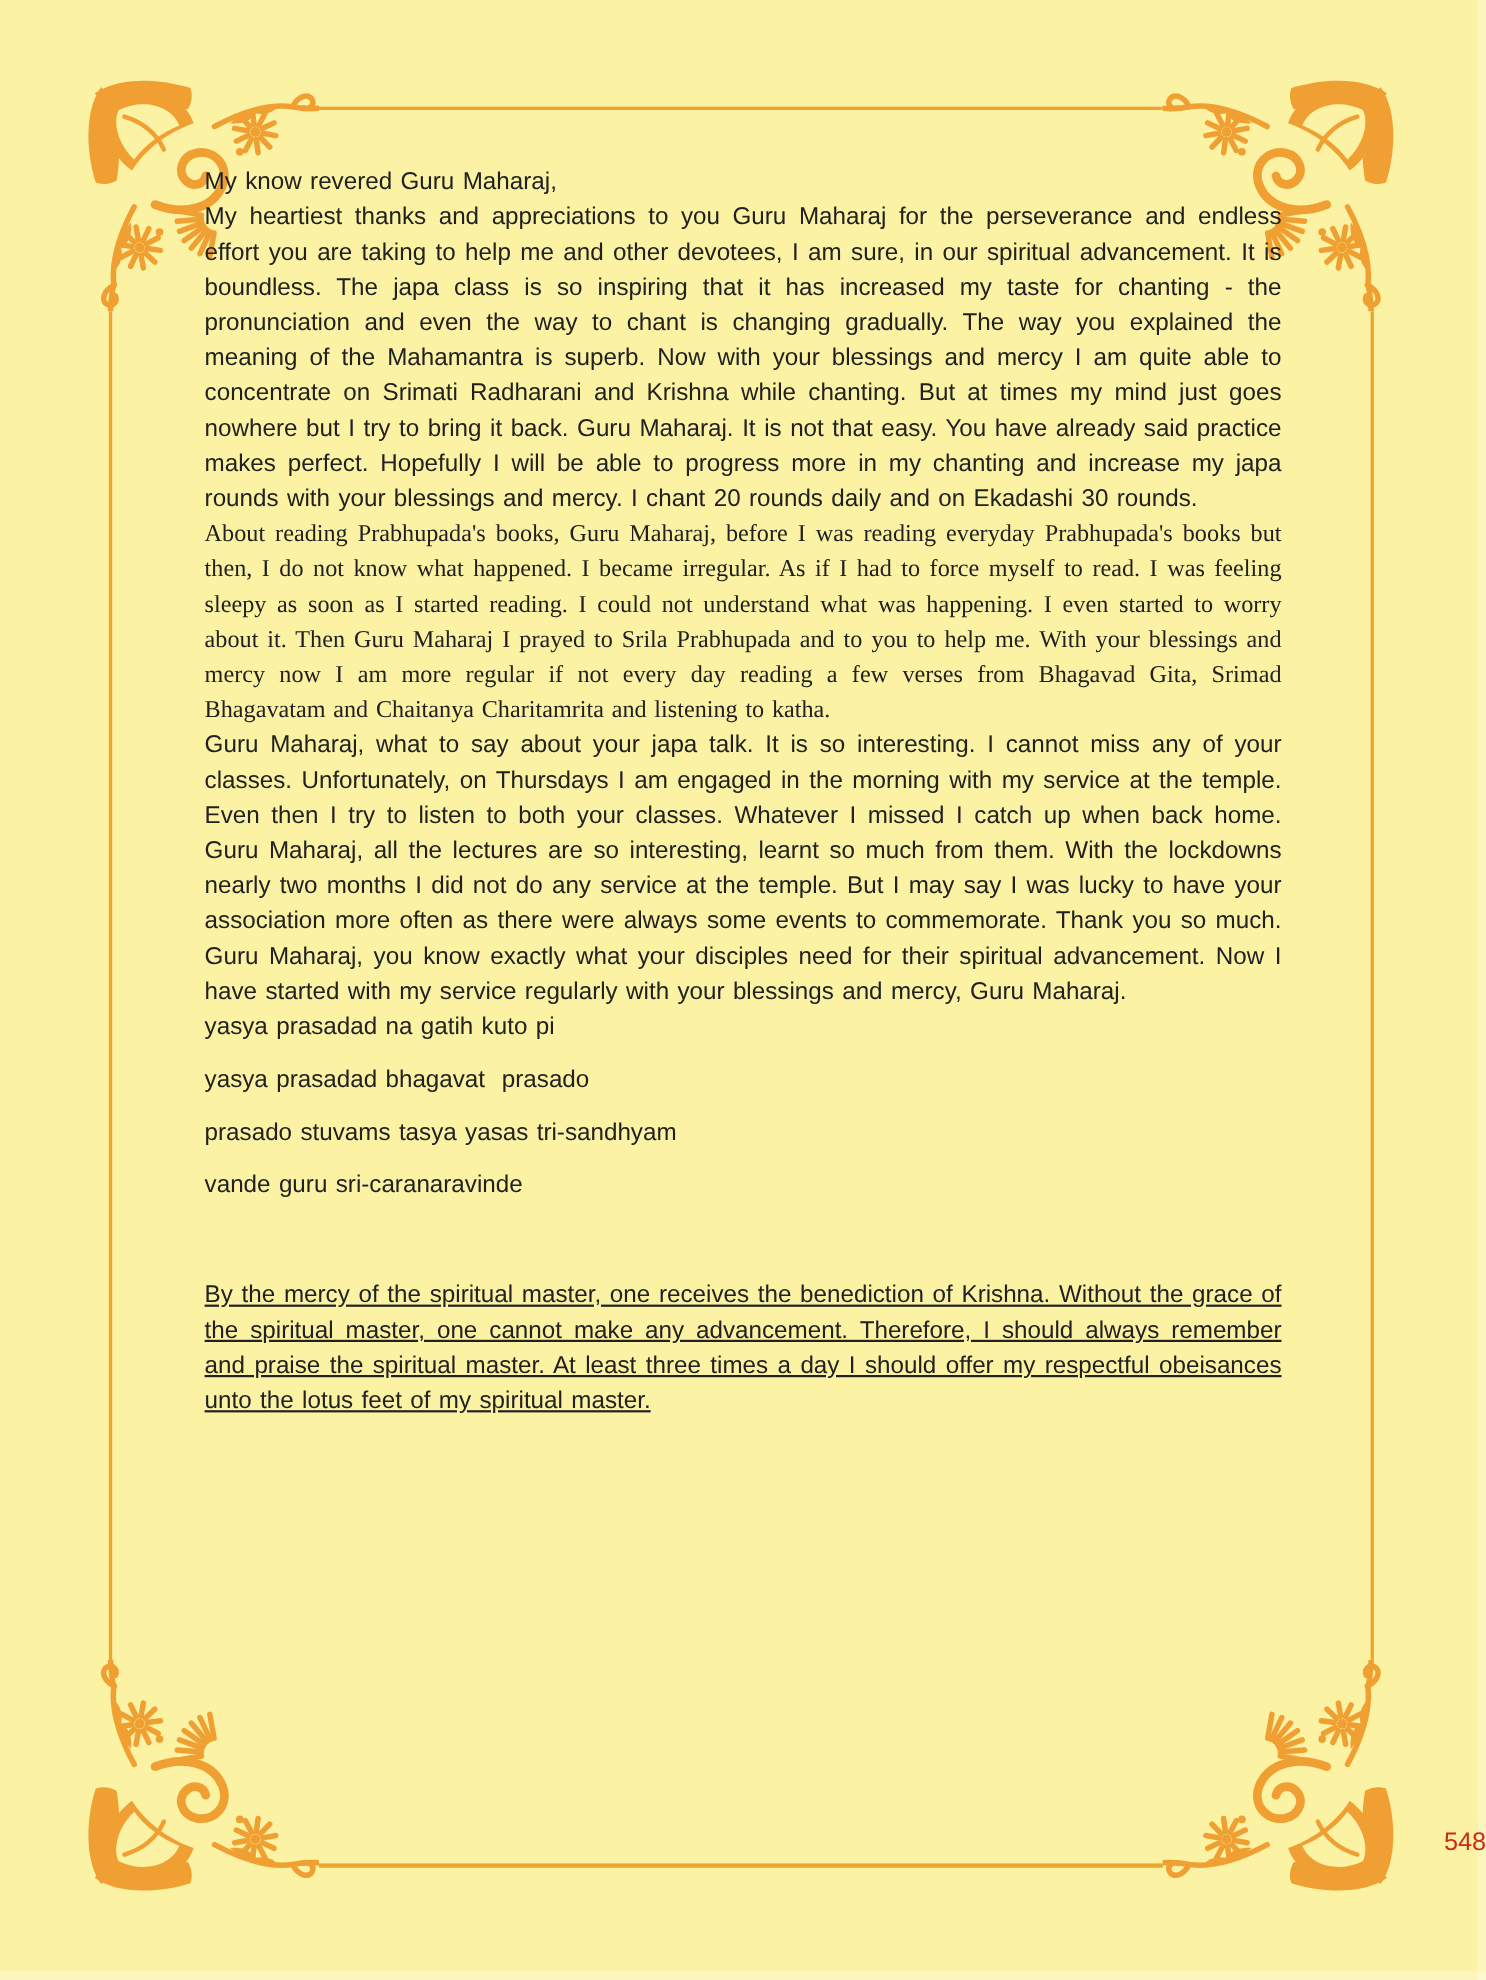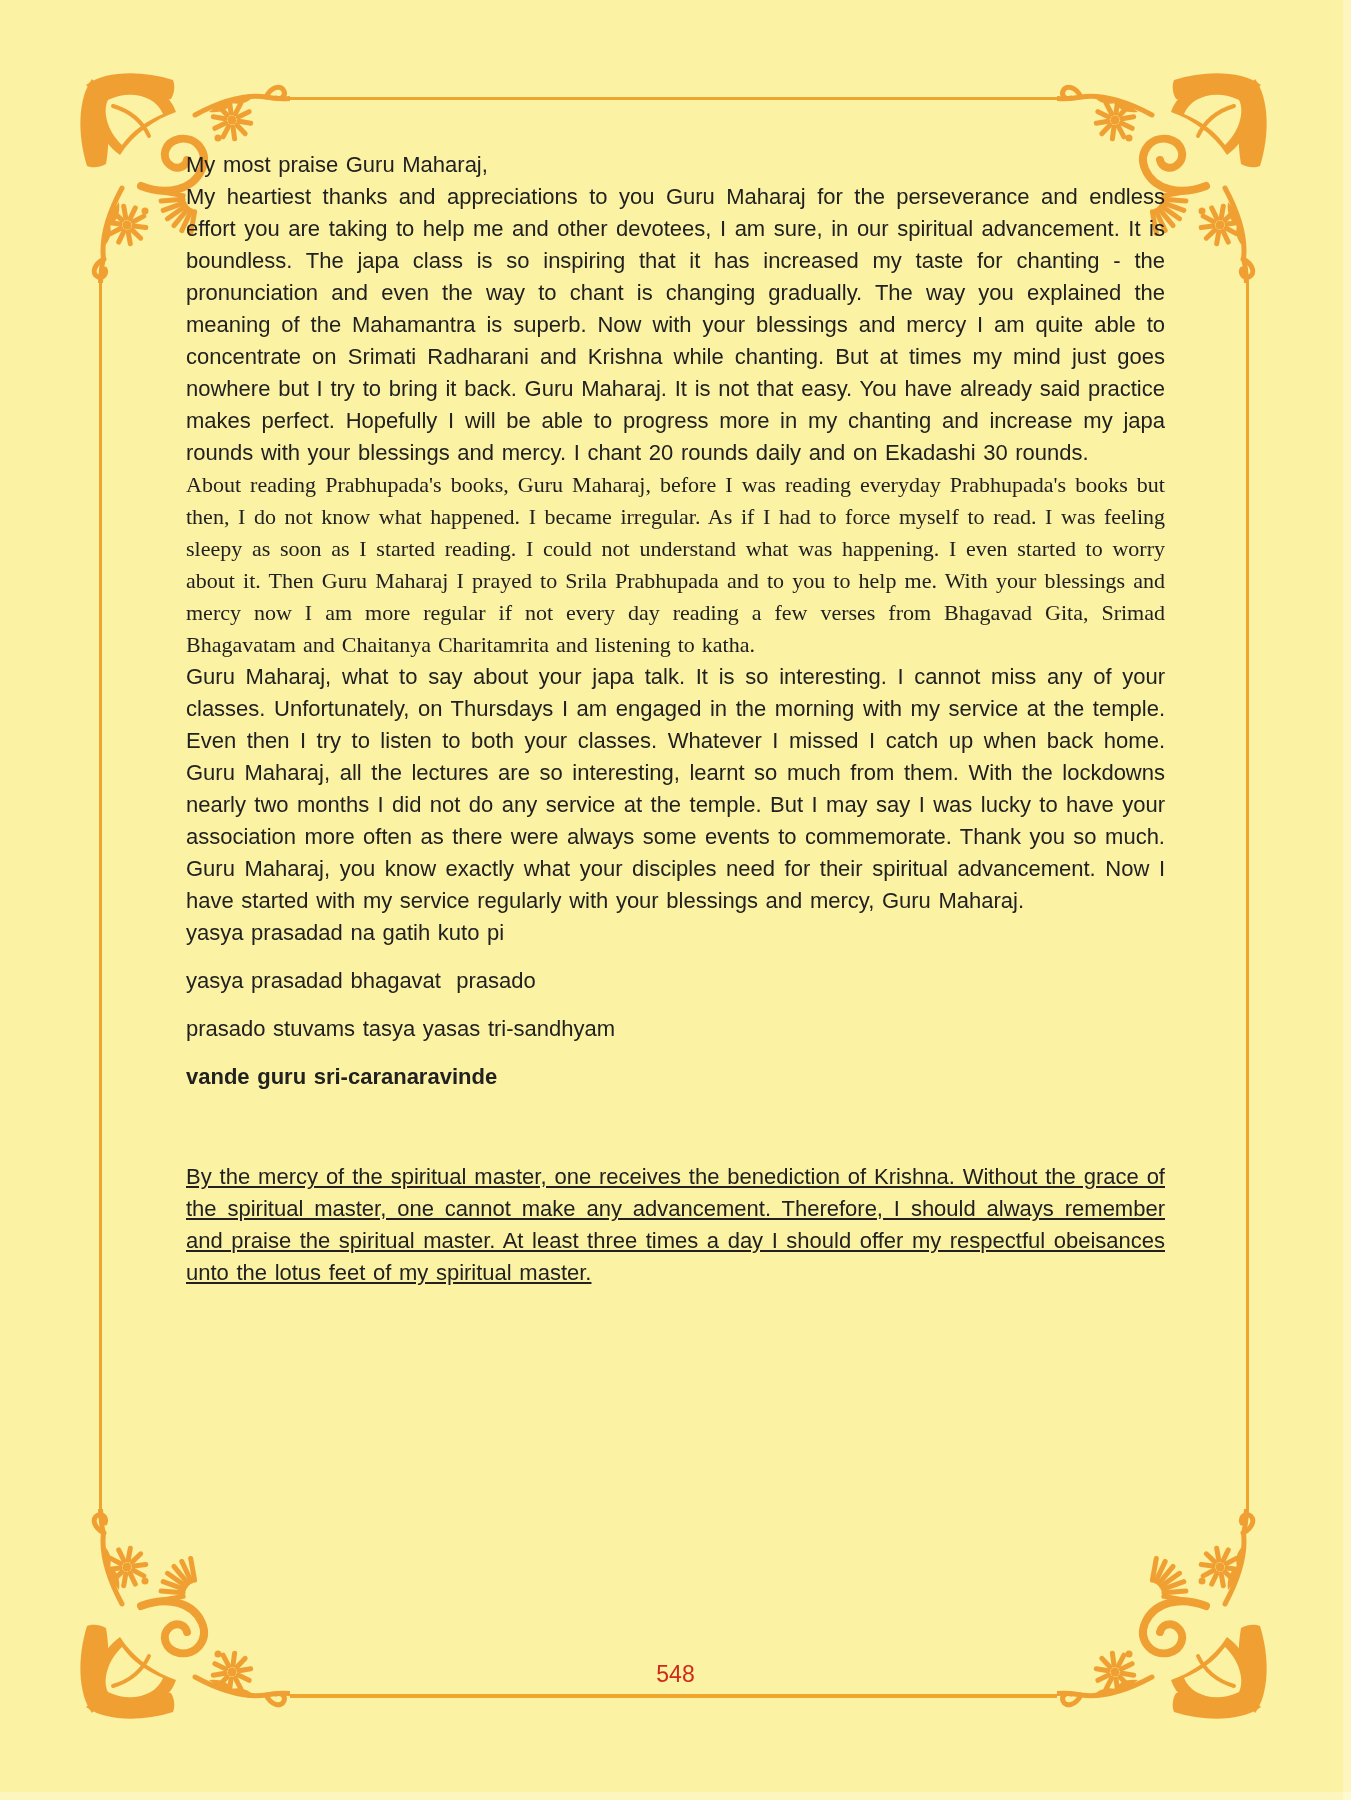--- a/index.html
+++ b/index.html
@@ -52,28 +52,28 @@
   }
   .content p { margin: 0; }
   .salutation-1 { margin-bottom: 16px; }
   .salutation-2 { margin-bottom: 71px; }
   .para { text-align: justify; }
   .para-1 { margin-bottom: 19px; }
   .para-2 { margin-bottom: 24px; font-family: Liberation Serif, serif; }
   .para-3 { margin-bottom: 70px; }
   .verse { margin-bottom: 68px; }
   .verse p { margin-bottom: 16px; white-space: pre-wrap; }
-  .verse p:last-child { margin-bottom: 0; font-weight: bold; }
+  .verse p:last-child { margin-bottom: 0; }
   .closing { text-align: justify; text-decoration: underline; }
   .page-number {
     position: absolute;
     top: 1661px;
     left: 0;
     width: 100%;
-    text-align: center;
+    text-align: right;
     font-size: 23px;
     color: var(--pagenum, #CE2A1B);
   }
 </style>
 </head>
 <body>
 
 <svg width="0" height="0" style="position:absolute" aria-hidden="true">
   <defs>
     <symbol id="corner-flourish" viewBox="0 0 215 215">
@@ -159,21 +159,21 @@
   <svg class="corner corner-br">
       <use href="#corner-flourish"></use>
     </svg>
 
   <div class="rule rule-top"></div>
   <div class="rule rule-bottom"></div>
   <div class="rule rule-left"></div>
   <div class="rule rule-right"></div>
 
   <div class="content">
-    <p class="salutation-1">My most praise Guru Maharaj,</p>
+    <p class="salutation-1">My know revered Guru Maharaj,</p>
 
     <p class="para para-1">My heartiest thanks and appreciations to you Guru Maharaj for the perseverance and endless effort you are taking to help me and other devotees, I am sure, in our spiritual advancement. It is boundless. The japa class is so inspiring that it has increased my taste for chanting - the pronunciation and even the way to chant is changing gradually. The way you explained the meaning of the Mahamantra is superb. Now with your blessings and mercy I am quite able to concentrate on Srimati Radharani and Krishna while chanting. But at times my mind just goes nowhere but I try to bring it back. Guru Maharaj. It is not that easy. You have already said practice makes perfect. Hopefully I will be able to progress more in my chanting and increase my japa rounds with your blessings and mercy. I chant 20 rounds daily and on Ekadashi 30 rounds.</p>
     <p class="para para-2">About reading Prabhupada's books, Guru Maharaj, before I was reading everyday Prabhupada's books but then, I do not know what happened. I became irregular. As if I had to force myself to read. I was feeling sleepy as soon as I started reading. I could not understand what was happening. I even started to worry about it. Then Guru Maharaj I prayed to Srila Prabhupada and to you to help me. With your blessings and mercy now I am more regular if not every day reading a few verses from Bhagavad Gita, Srimad Bhagavatam and Chaitanya Charitamrita and listening to katha.</p>
     <p class="para para-3">Guru Maharaj, what to say about your japa talk. It is so interesting. I cannot miss any of your classes. Unfortunately, on Thursdays I am engaged in the morning with my service at the temple. Even then I try to listen to both your classes. Whatever I missed I catch up when back home. Guru Maharaj, all the lectures are so interesting, learnt so much from them. With the lockdowns nearly two months I did not do any service at the temple. But I may say I was lucky to have your association more often as there were always some events to commemorate. Thank you so much. Guru Maharaj, you know exactly what your disciples need for their spiritual advancement. Now I have started with my service regularly with your blessings and mercy, Guru Maharaj.</p>
 
     <div class="verse">
       <p>yasya prasadad na gatih kuto pi</p>
       <p>yasya prasadad bhagavat  prasado</p>
       <p>prasado stuvams tasya yasas tri-sandhyam</p>
       <p>vande guru sri-caranaravinde</p>

